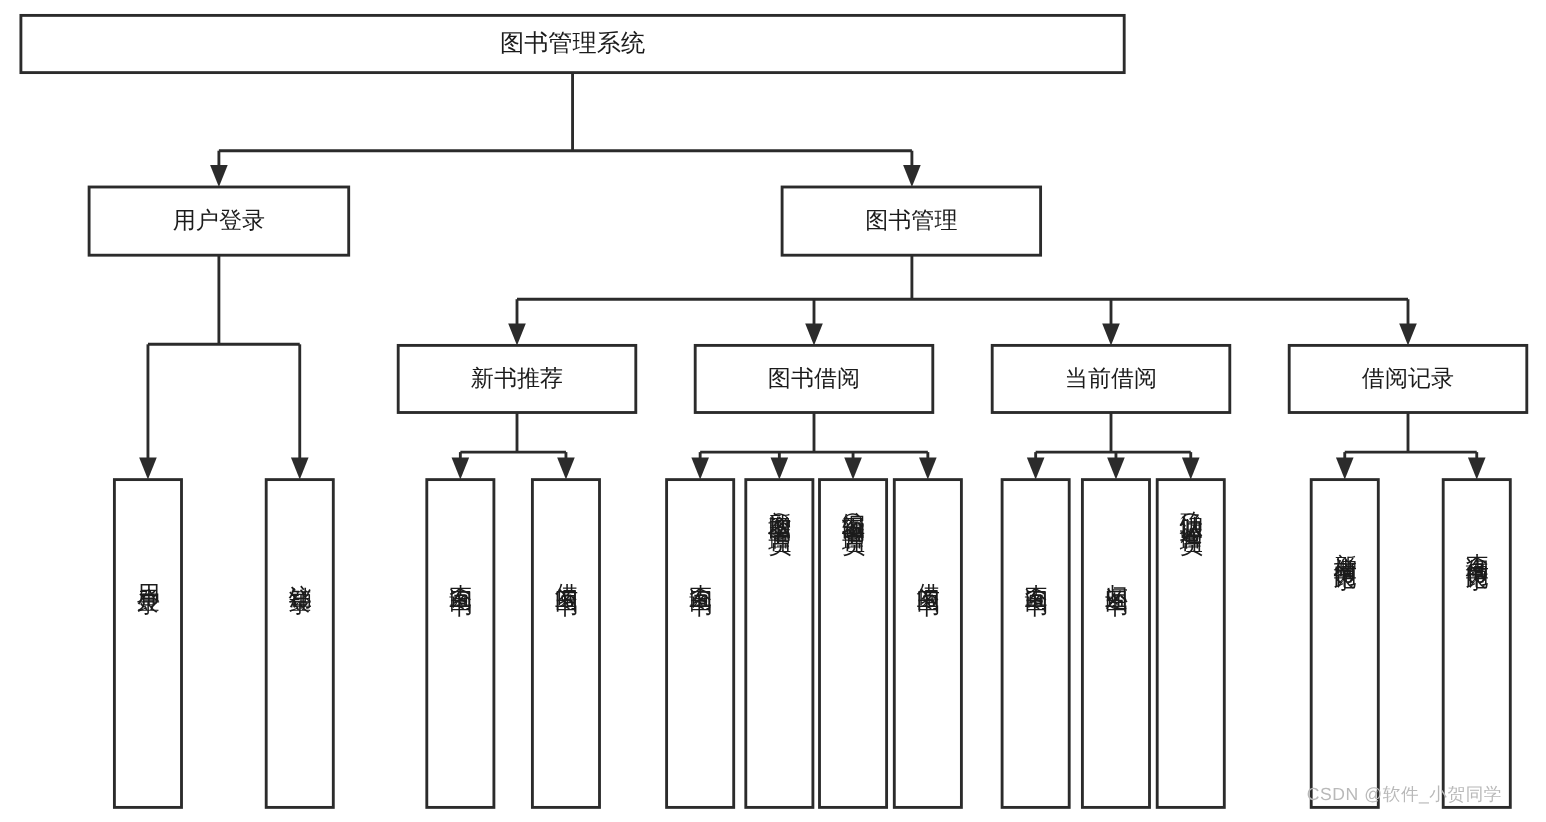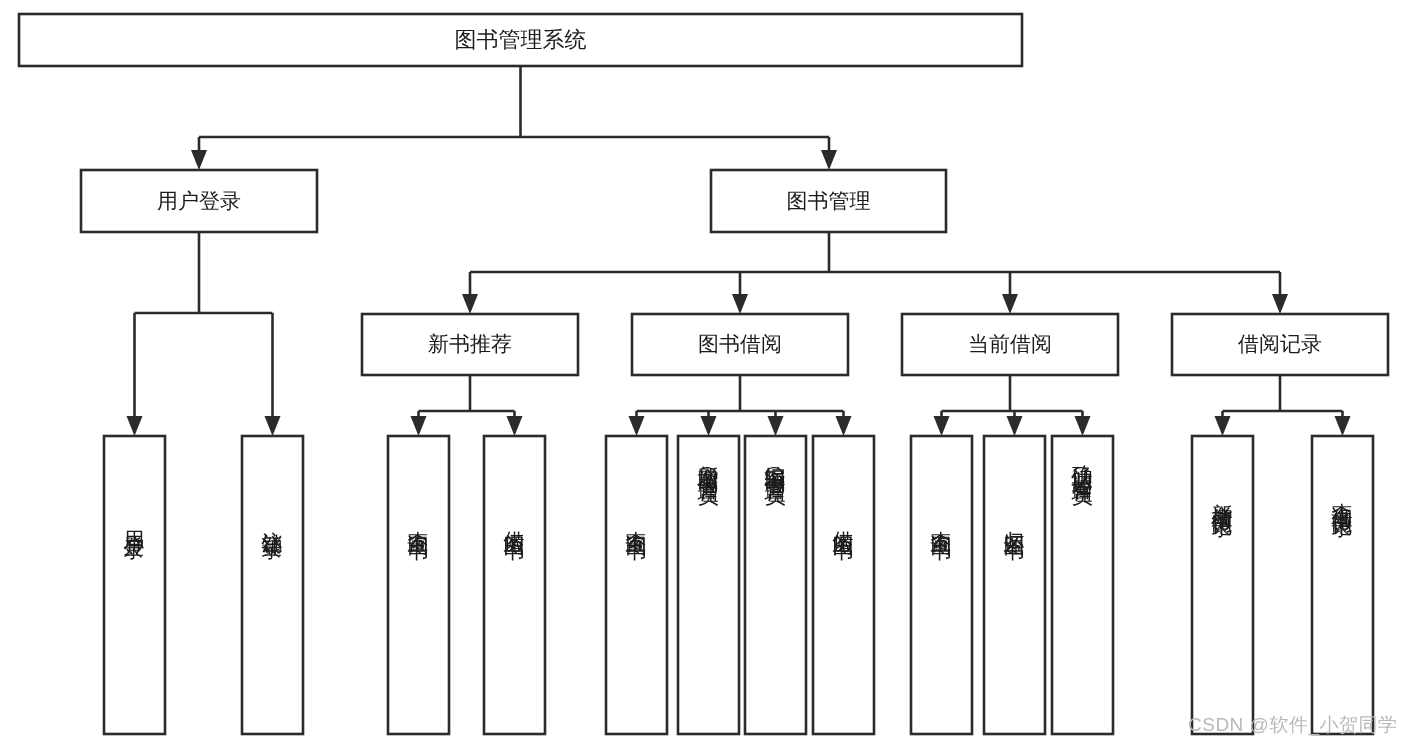--- a/index.html
+++ b/index.html
@@ -69,21 +69,21 @@
     line-height: 1.0;
     color: #1b1b1b;
     letter-spacing: 3px;
     white-space: nowrap;
   }
   .watermark {
     position: absolute;
     left: 1188px;
     top: 712px;
     font-family: "Liberation Sans", "DejaVu Sans", sans-serif;
-    font-size: 19px;
+    font-size: 16px;
     color: #b9b9b9;
     white-space: nowrap;
     letter-spacing: 0.5px;
   }
 </style>
 </head>
 <body>
 
 <div id="diagram-root">
 

